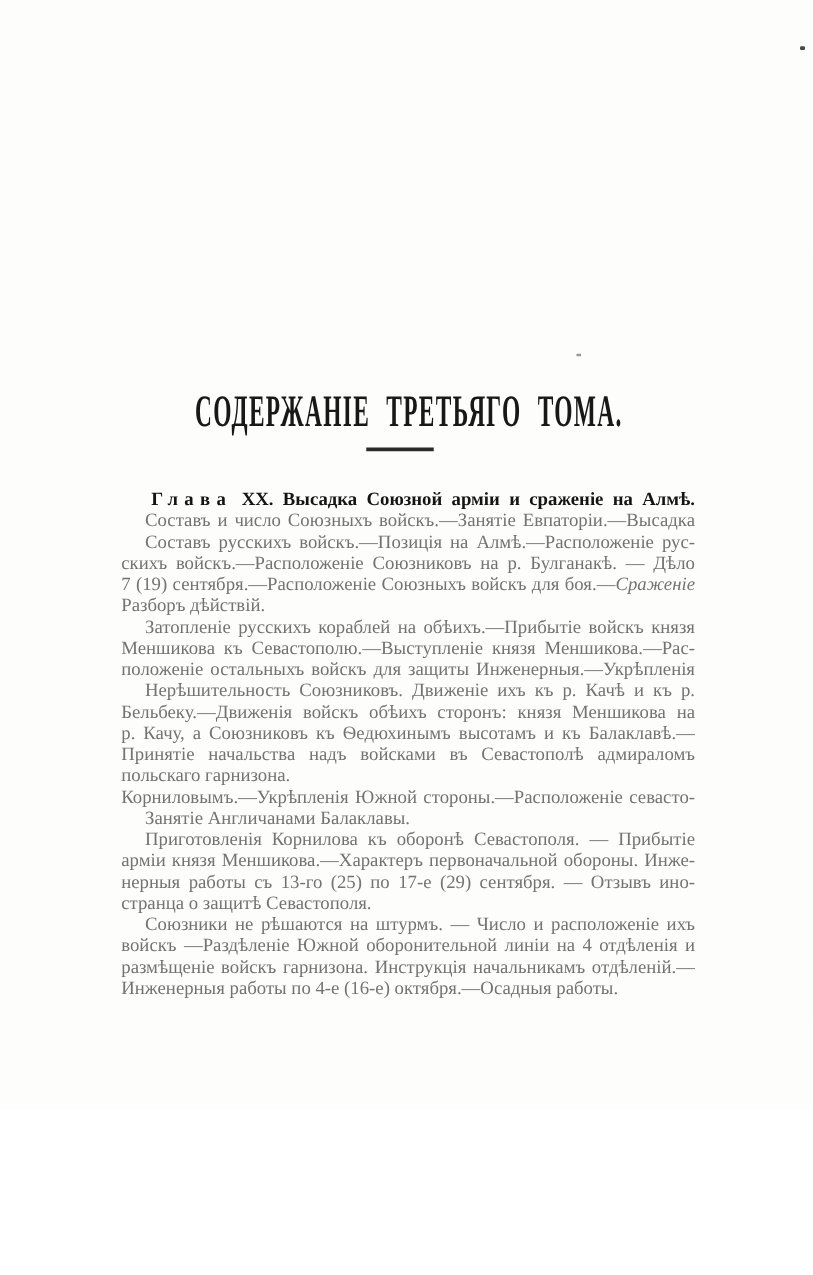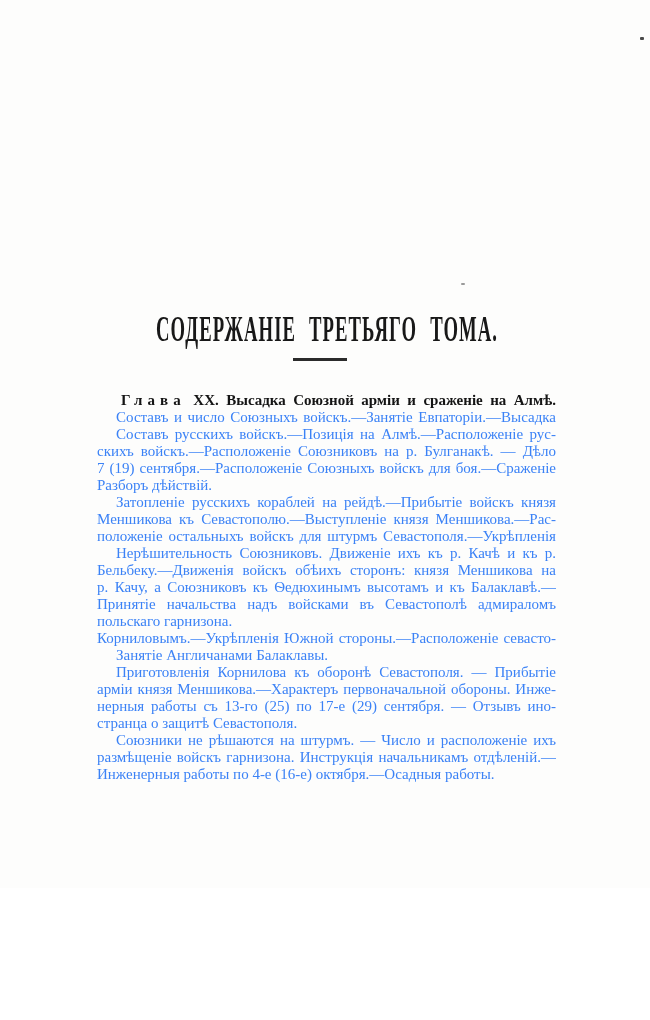--- a/index.html
+++ b/index.html
@@ -49,39 +49,39 @@
     top: 392px;
     width: 459px;
   }
   .line {
     height: 17px;
     line-height: 17px;
     font-size: 15px;
     text-align: justify;
     text-align-last: justify;
     overflow: hidden;
-    color: #3b82f6;
+    color: #737373;
   }
   .line.lastline {
     text-align-last: left;
   }
   .line.firstline {
     text-indent: 19px;
   }
   .line.heading {
     font-weight: 700;
     color: #141414;
   }
   .line.heading.firstline {
     text-indent: 24px;
   }
   .line.space-before {
     margin-top: 8px;
   }
-  .seg-italic { }
+  .seg-italic { font-style: italic; }
   .seg-spaced { letter-spacing: 0.34em; }
   
   .speck {
     position: absolute;
     background: #555;
     border-radius: 1px;
   }
   .speck-a { left: 640px; top: 37px;  width: 4px; height: 3px; background: #4a4a4a; }
   .speck-b { left: 80px;  top: 895px; width: 5px; height: 3px; background: #575757; }
   .speck-c { left: 461px; top: 283px; width: 4px; height: 2px; background: #9a9a9a; }
@@ -95,35 +95,36 @@
 
   <div class="title-rule"></div>
 
   <section class="toc-body">
       <div class="line heading firstline"><span class="seg-spaced">Глава</span><span> XX. Высадка Союзной арміи и сраженіе на Алмѣ.</span></div>
       <div class="line firstline"><span>Составъ и число Союзныхъ войскъ.—Занятіе Евпаторіи.—Высадка</span></div>
       <div class="line firstline"><span>Составъ русскихъ войскъ.—Позиція на Алмѣ.—Расположеніе рус-</span></div>
       <div class="line"><span>скихъ войскъ.—Расположеніе Союзниковъ на р. Булганакѣ. — Дѣло</span></div>
       <div class="line"><span>7 (19) сентября.—Расположеніе Союзныхъ войскъ для боя.—</span><span class="seg-italic">Сраженіе</span></div>
       <div class="line lastline"><span>Разборъ дѣйствій.</span></div>
-      <div class="line firstline"><span>Затопленіе русскихъ кораблей на рейдѣ.—Прибытіе войскъ князя</span></div>
+      <div class="line firstline"><span>Затопленіе русскихъ кораблей на обѣихъ.—Прибытіе войскъ князя</span></div>
       <div class="line"><span>Меншикова къ Севастополю.—Выступленіе князя Меншикова.—Рас-</span></div>
-      <div class="line"><span>положеніе остальныхъ войскъ для штурмъ Севастополя.—Укрѣпленія</span></div>
+      <div class="line"><span>положеніе остальныхъ войскъ для защиты Инженерныя.—Укрѣпленія</span></div>
       <div class="line firstline"><span>Нерѣшительность Союзниковъ. Движеніе ихъ къ р. Качѣ и къ р.</span></div>
       <div class="line"><span>Бельбеку.—Движенія войскъ обѣихъ сторонъ: князя Меншикова на</span></div>
       <div class="line"><span>р. Качу, а Союзниковъ къ Ѳедюхинымъ высотамъ и къ Балаклавѣ.—</span></div>
       <div class="line"><span>Принятіе начальства надъ войсками въ Севастополѣ адмираломъ</span></div>
       <div class="line lastline"><span>польскаго гарнизона.</span></div>
       <div class="line"><span>Корниловымъ.—Укрѣпленія Южной стороны.—Расположеніе севасто-</span></div>
       <div class="line firstline lastline"><span>Занятіе Англичанами Балаклавы.</span></div>
       <div class="line firstline"><span>Приготовленія Корнилова къ оборонѣ Севастополя. — Прибытіе</span></div>
       <div class="line"><span>арміи князя Меншикова.—Характеръ первоначальной обороны. Инже-</span></div>
       <div class="line"><span>нерныя работы съ 13-го (25) по 17-е (29) сентября. — Отзывъ ино-</span></div>
       <div class="line lastline"><span>странца о защитѣ Севастополя.</span></div>
       <div class="line firstline"><span>Союзники не рѣшаются на штурмъ. — Число и расположеніе ихъ</span></div>
+      <div class="line"><span>войскъ —Раздѣленіе Южной оборонительной линіи на 4 отдѣленія и</span></div>
       <div class="line"><span>размѣщеніе войскъ гарнизона. Инструкція начальникамъ отдѣленій.—</span></div>
       <div class="line lastline"><span>Инженерныя работы по 4-е (16-е) октября.—Осадныя работы.</span></div>
     </section>
 
   <div class="speck speck-a"></div>
   <div class="speck speck-b"></div>
   <div class="speck speck-c"></div>
 
 </div>
 

